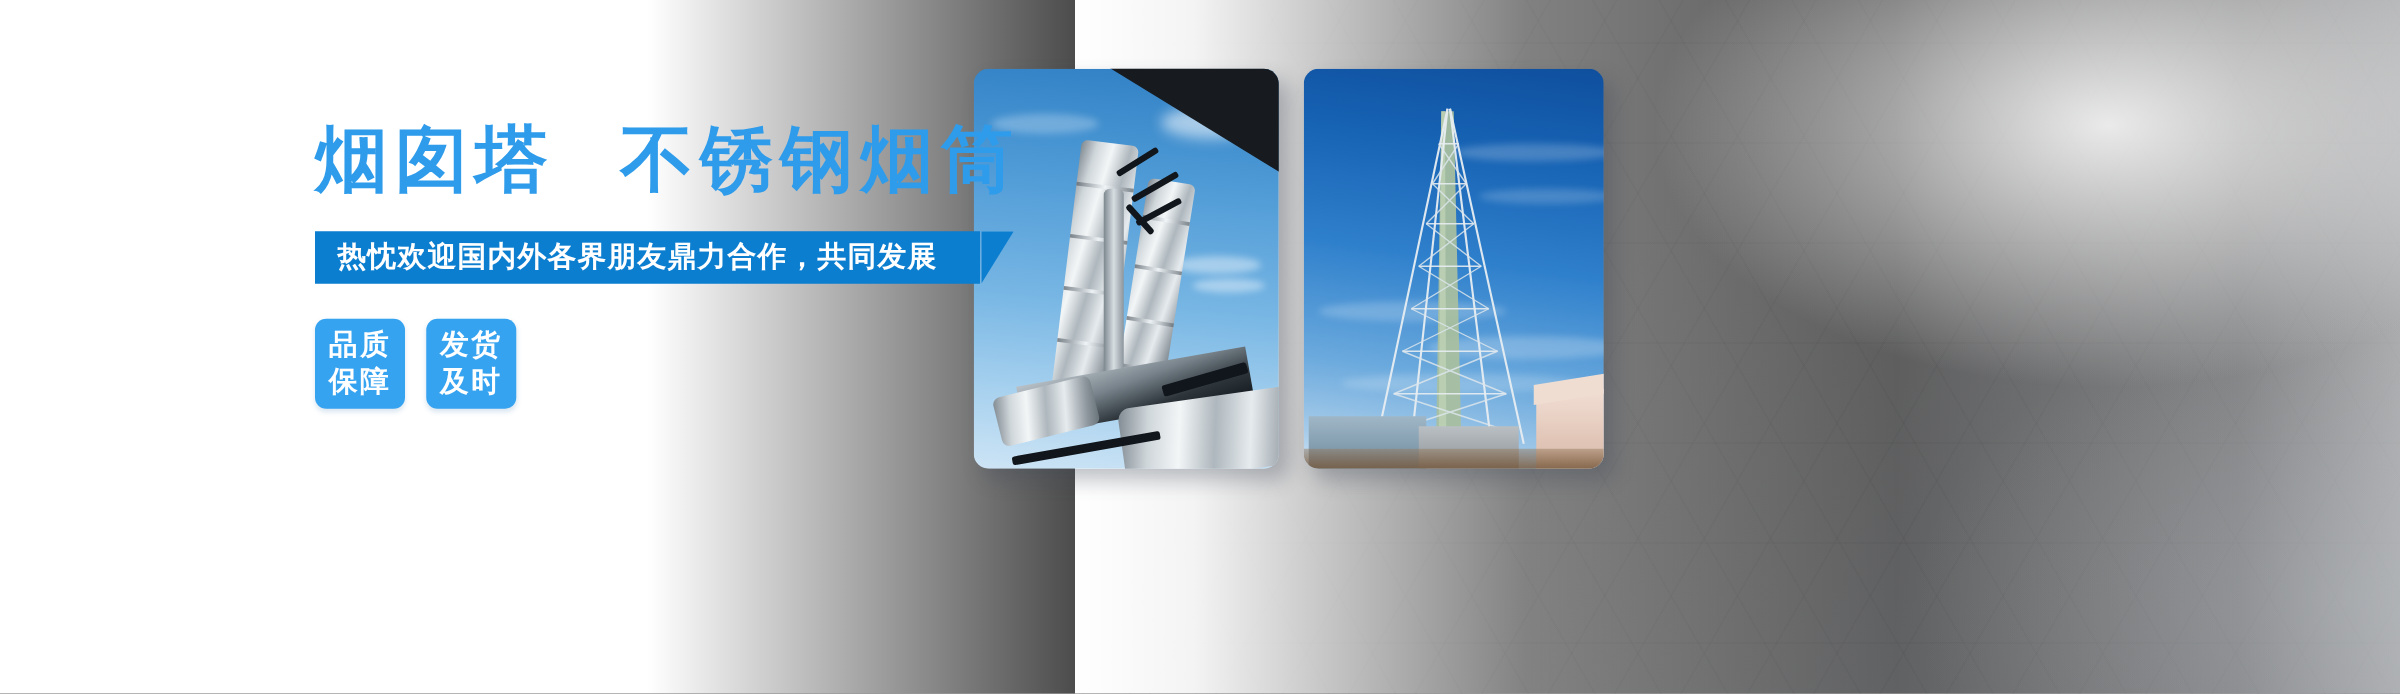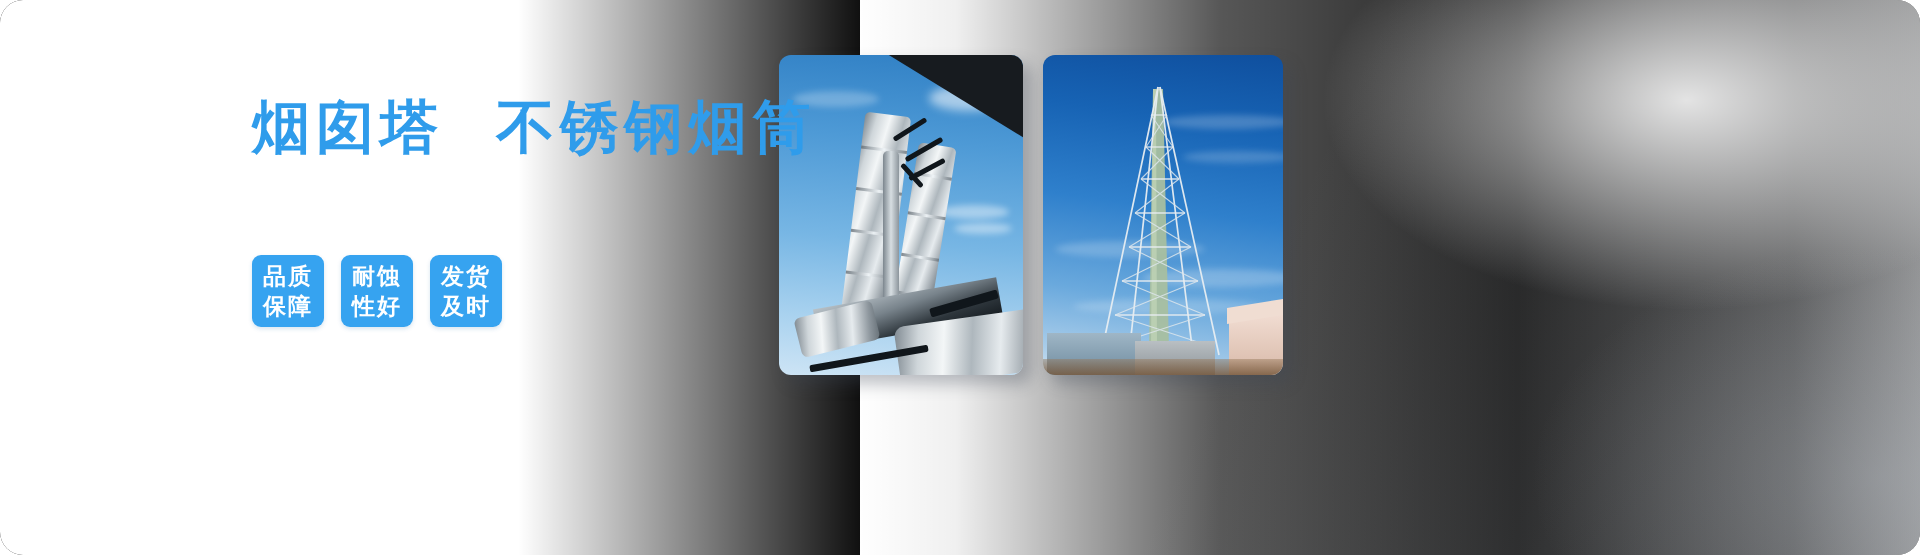--- a/index.html
+++ b/index.html
@@ -4,22 +4,21 @@
 <title>Banner</title>
 <style>
   html,body{margin:0;padding:0;}
   body{
     width:1920px;height:555px;overflow:hidden;
     font-family:"Liberation Sans","DejaVu Sans",sans-serif;
     background:#ffffff;
   }
   .banner{
     position:relative;width:1920px;height:555px;overflow:hidden;
-    background:#000000;
-    border-radius:23px;
+    background:#404040;
   }
 
   
   .hex-layer{
     position:absolute;top:0;right:0;width:1060px;height:555px;
     overflow:hidden;
   }
   .hex-layer::before{
     content:"";position:absolute;inset:-40px;
     background:
@@ -261,30 +260,31 @@
       <div class="bldg" style="left:184px;bottom:56px;width:62px;height:16px;background:#f0ddd2;transform:skewY(-9deg);"></div>
       <div class="bldg" style="left:0;bottom:0;width:240px;height:16px;background:linear-gradient(180deg,rgba(150,120,90,.45),rgba(120,90,62,.85));"></div>
     </div>
 
   </div>
 
   <div class="content">
 
     <div class="title">烟囱塔  不锈钢烟筒</div>
 
+    <div class="ribbon-wrap">
+      <div class="ribbon">
+        <span class="ribbon-text">热忱欢迎国内外各界朋友鼎力合作，共同发展</span>
+      </div>
+    </div>
 
     <div class="badges">
       <div class="badge">
         <span>品质</span>
         <span>保障</span>
       </div>
       <div class="badge">
-        <span>耐蚀</span>
-        <span>性好</span>
-      </div>
-      <div class="badge">
         <span>发货</span>
         <span>及时</span>
       </div>
     </div>
 
   </div>
 </div>
 
 </body></html>

